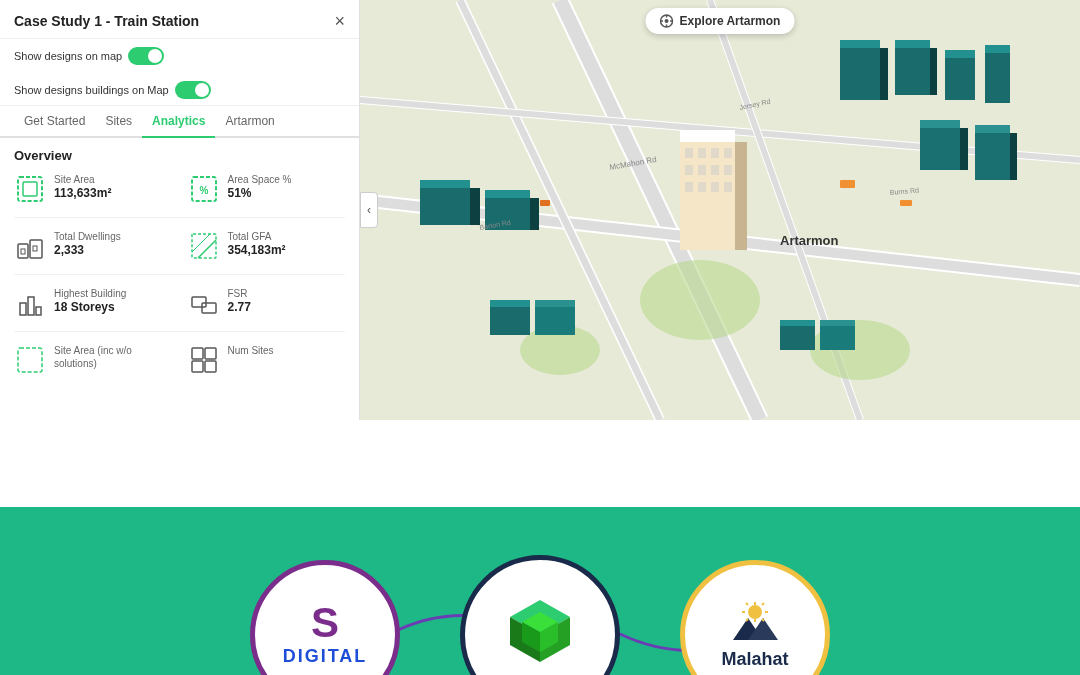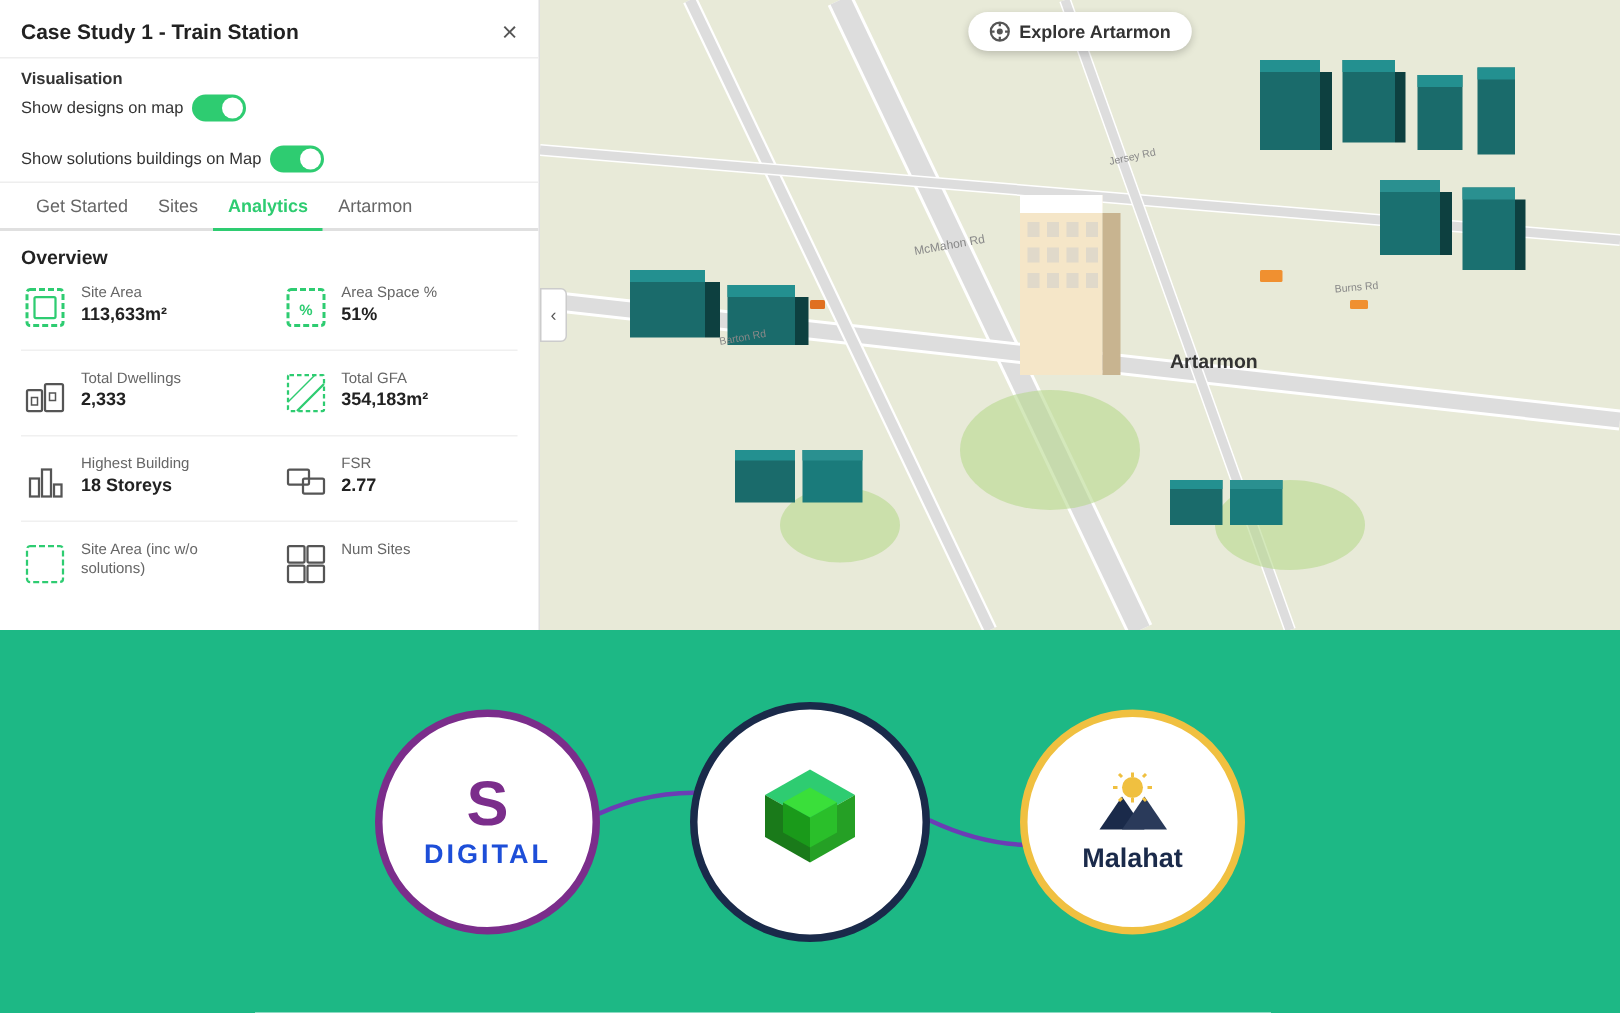--- a/index.html
+++ b/index.html
@@ -1,21 +1,21 @@
 <!DOCTYPE html>
 <html><head>
   <meta charset="utf-8">
   <style>
     * { margin: 0; padding: 0; box-sizing: border-box; }
     body { width: 1080px; height: 675px; overflow: hidden; font-family: 'Segoe UI', Arial, sans-serif; position: relative; }
 
     
     .top-section {
       width: 100%;
-      height: 420px;
+      height: 507px;
       position: relative;
       display: flex;
     }
 
     
     .sidebar {
       width: 360px;
       min-width: 360px;
       height: 420px;
       background: #fff;
@@ -332,28 +332,27 @@
 <div class="top-section">
 
   <div class="sidebar">
 
     <div class="sidebar-header">
       <span class="sidebar-header-title">Case Study 1 - Train Station</span>
       <button class="close-btn">×</button>
     </div>
 
     <div class="visualisation-section">
-      <div class="vis-label">Visualisation</div>
       <div class="vis-toggles">
         <div class="toggle-row">
           <span>Show designs on map</span>
           <div class="toggle-switch"></div>
         </div>
         <div class="toggle-row">
-          <span>Show solutions buildings on Map</span>
+          <span>Show designs buildings on Map</span>
           <div class="toggle-switch"></div>
         </div>
       </div>
     </div>
 
     <div class="tabs">
       <div class="tab">Get Started</div>
       <div class="tab">Sites</div>
       <div class="tab active">Analytics</div>
       <div class="tab">Artarmon</div>

